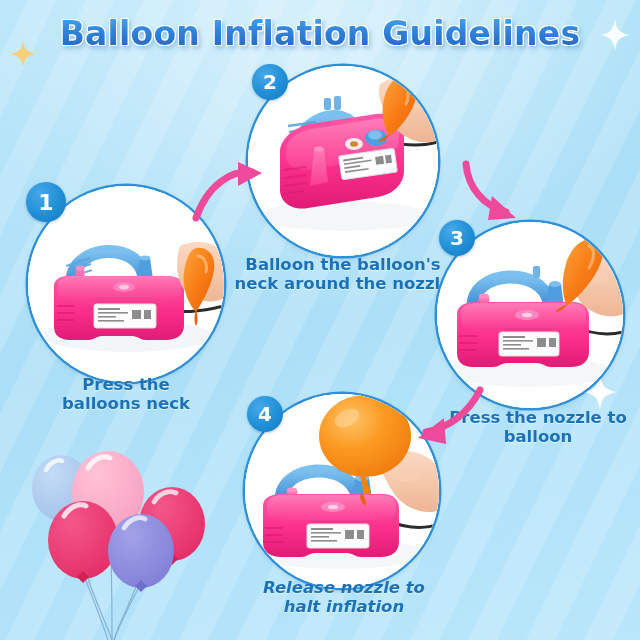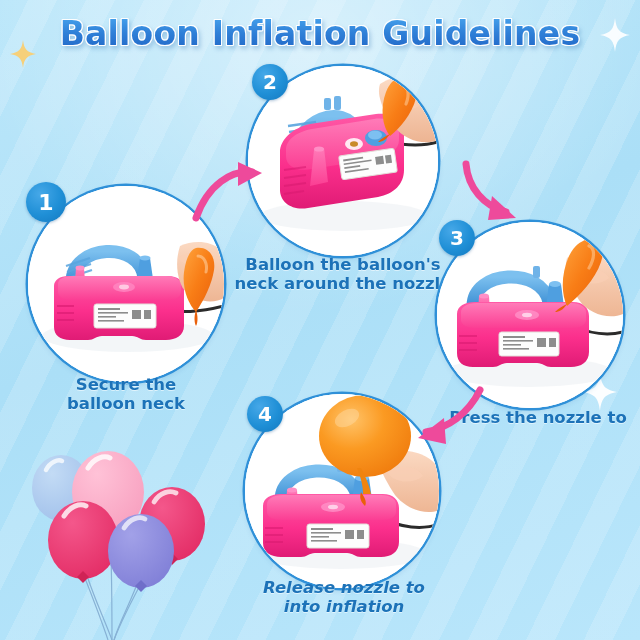--- a/index.html
+++ b/index.html
@@ -181,22 +181,22 @@
         <path d="M150 72 C160 64 176 66 180 76 C172 82 158 82 150 72 Z" fill="#f9cfb5" opacity=".8"></path>
 
         <path d="M168 62 C180 60 188 70 186 84 C184 98 176 114 168 126 C160 118 154 102 156 86 C158 72 162 64 168 62 Z" fill="url(#orangeB)"></path>
         <path d="M168 124 C170 130 170 136 168 140 C166 136 166 130 168 124 Z" fill="#e9600a"></path>
         <path d="M170 70 C176 70 180 78 178 86" stroke="#ffd5a8" stroke-width="3" fill="none" opacity=".55" stroke-linecap="round"></path>
       </svg>
     </div>
     <div class="badge" style="left:-2px;top:-4px;width:40px;height:40px;font-size:22px;">1</div>
   </div>
   <div class="caption" style="left:18px;top:375px;width:216px;">
-    <div>Secure the</div>
-    <div>balloon neck</div>
+    <div>Press the</div>
+    <div>balloons neck</div>
   </div>
 
   <div class="step" style="left:248px;top:66px;">
     <div class="photo" style="width:190px;height:190px;">
       <svg width="190" height="190" viewBox="0 0 190 190">
         <defs>
           <linearGradient id="pinkA2" x1="0" y1="0" x2="0" y2="1">
             <stop offset="0" stop-color="#ff59a6"></stop>
               <stop offset="0.55" stop-color="#fb2f8c"></stop>
               <stop offset="1" stop-color="#e01b75"></stop>
@@ -346,20 +346,21 @@
 
         <path d="M148 18 C160 12 170 22 164 40 C158 58 142 74 130 84 C124 72 124 52 132 34 C138 22 144 20 148 18 Z" fill="url(#orangeB3)"></path>
         <path d="M130 82 C126 88 122 90 118 90 C122 86 126 84 130 82 Z" fill="#e9600a"></path>
         <path d="M152 24 C158 26 158 36 152 46" stroke="#ffd5a8" stroke-width="3.2" fill="none" opacity=".5" stroke-linecap="round"></path>
       </svg>
     </div>
     <div class="badge" style="left:2px;top:-2px;width:36px;height:36px;font-size:20px;">3</div>
   </div>
   <div class="caption" style="left:440px;top:408px;width:196px;">
     <div>Press the nozzle to</div>
+    <div>balloon</div>
   </div>
 
   <div class="step" style="left:245px;top:394px;">
     <div class="photo" style="width:194px;height:194px;">
       <svg width="194" height="194" viewBox="0 0 194 194">
         <defs>
           <linearGradient id="pinkA4" x1="0" y1="0" x2="0" y2="1">
             <stop offset="0" stop-color="#ff59a6"></stop>
               <stop offset="0.55" stop-color="#fb2f8c"></stop>
               <stop offset="1" stop-color="#e01b75"></stop>
@@ -420,21 +421,21 @@
         <ellipse cx="120" cy="42" rx="46" ry="41" fill="url(#orangeBig)"></ellipse>
         <path d="M112 74 C116 84 118 92 118 100 L126 100 C124 90 120 82 116 74 Z" fill="#f0840f"></path>
         <path d="M116 98 C120 104 122 108 120 112 C116 108 114 104 116 98 Z" fill="#e9600a"></path>
         <ellipse cx="102" cy="24" rx="13" ry="8" fill="#ffdca6" opacity=".45" transform="rotate(-28 102 24)"></ellipse>
       </svg>
     </div>
     <div class="badge" style="left:2px;top:2px;width:36px;height:36px;font-size:20px;">4</div>
   </div>
   <div class="caption" style="left:238px;top:578px;width:212px;font-style:italic;">
     <div>Release nozzle to</div>
-    <div>into inflation</div>
+    <div>halt inflation</div>
   </div>
 
   <div class="arrow" style="left:192px;top:160px;">
     <svg width="78" height="66" viewBox="0 0 78 66">
       <path d="M4 58 C16 24 40 10 60 12" stroke="#ee4a9b" stroke-width="7" fill="none" stroke-linecap="round"></path>
       <path d="M46 2 L70 13 L46 26 Z" fill="#ee4a9b"></path>
     </svg>
   </div>
 
   <div class="arrow" style="left:462px;top:158px;">

